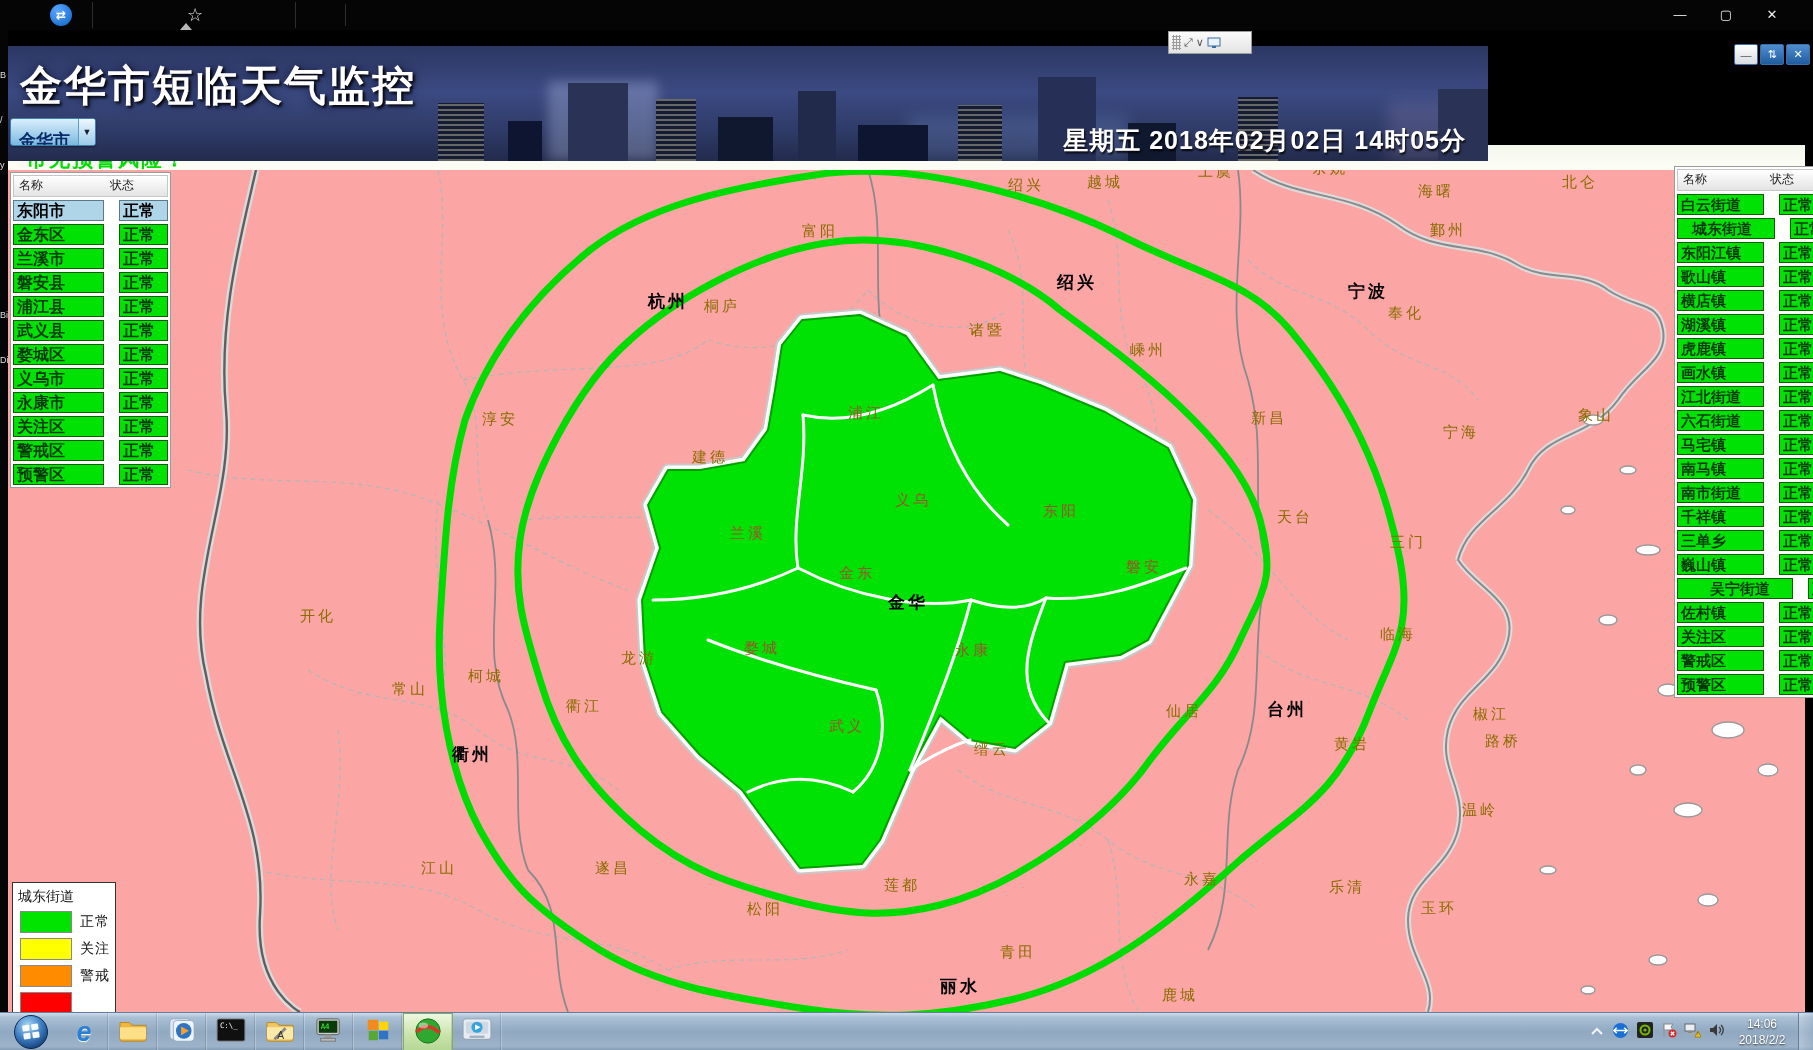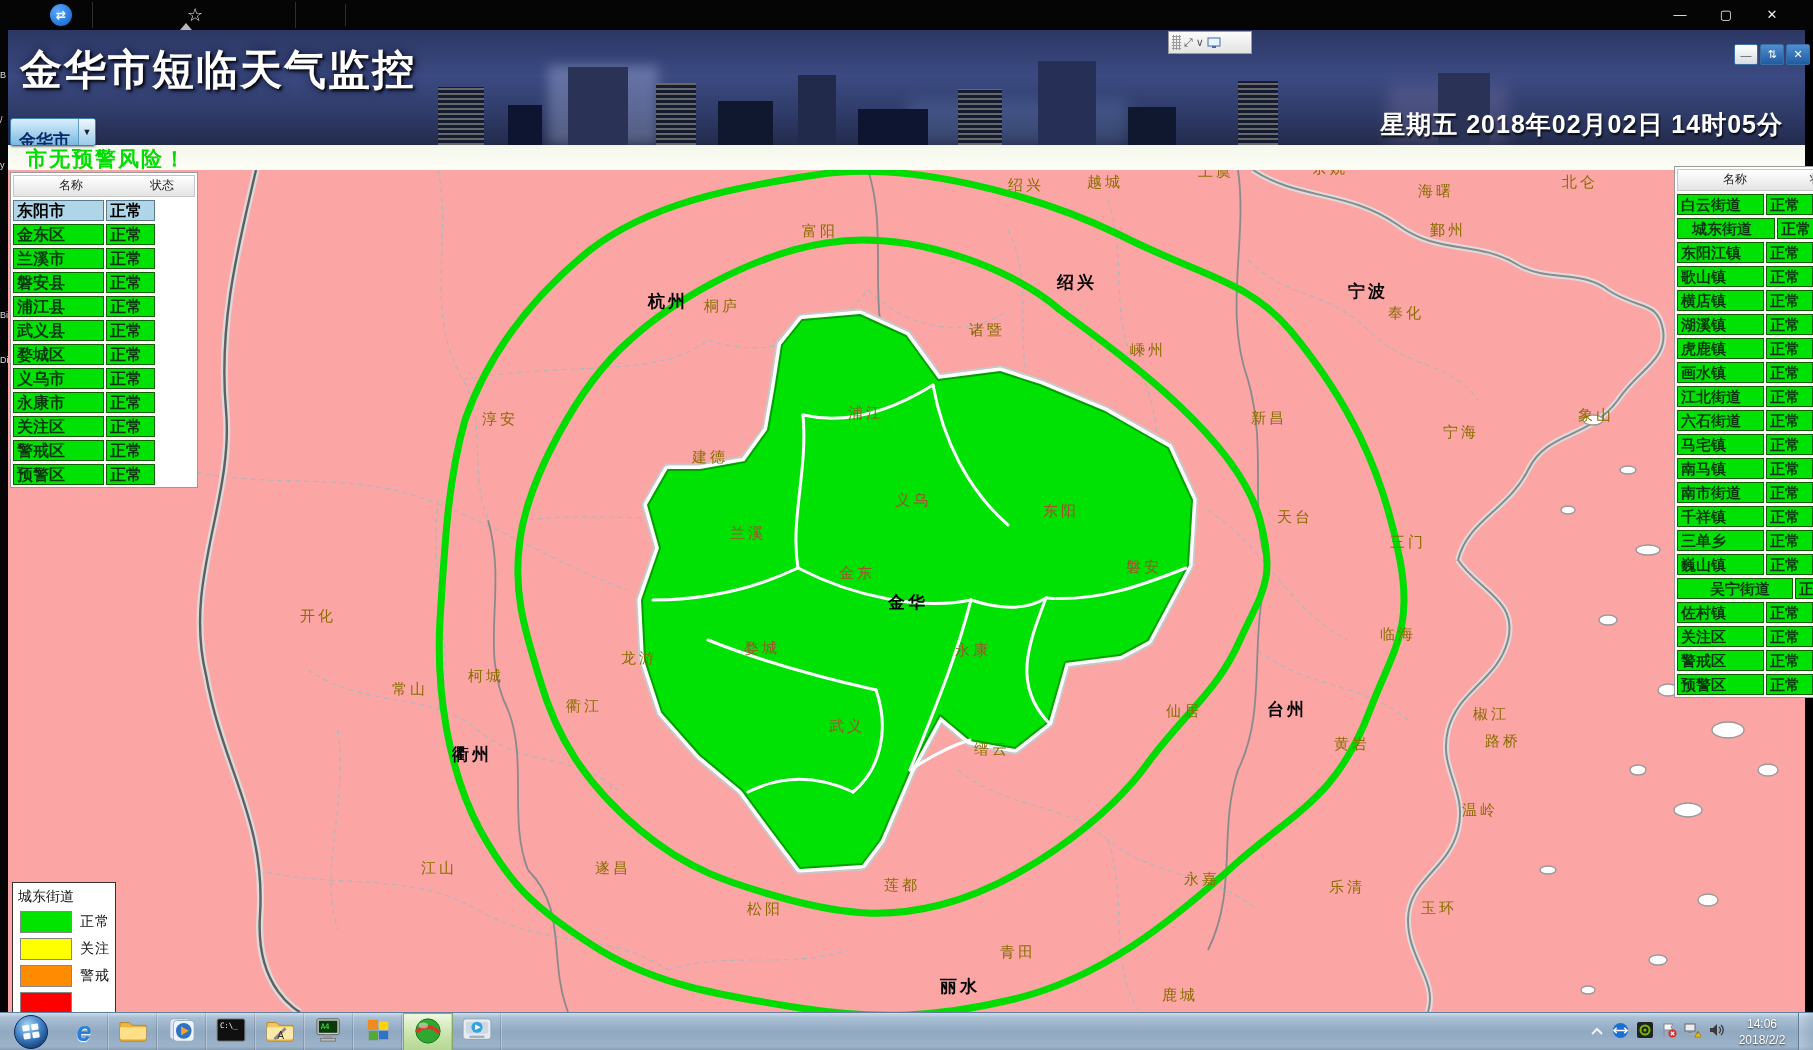--- a/index.html
+++ b/index.html
@@ -17,21 +17,21 @@
   #tab-pointer{position:absolute;left:180px;top:23px;width:0;height:0;border-left:6px solid transparent;
     border-right:6px solid transparent;border-bottom:7px solid #b9b9b9;}
   #oswin{position:absolute;right:18px;top:0;height:30px;display:flex;}
   .osbtn{width:46px;height:28px;color:#eee;font-size:13px;display:flex;align-items:center;justify-content:center;}
   
   #edgestrip{position:absolute;left:0;top:30px;width:8px;height:982px;background:#050505;z-index:10;color:#ddd;
     font-size:9px;}
   #edgestrip span{position:absolute;left:0;}
 
   
-  #banner{position:absolute;left:8px;top:30px;width:1797px;height:115px;overflow:hidden;z-index:3;
+  #banner{position:absolute;left:8px;top:46px;width:1480px;height:115px;overflow:hidden;z-index:3;
     background:linear-gradient(180deg,#2c3763 0%,#3b4a82 40%,#2e3a66 75%,#232b4c 100%);}
   .bldg{position:absolute;bottom:0;background:#151b33;}
   .lit{background-image:repeating-linear-gradient(0deg,rgba(255,250,200,.35) 0 2px,transparent 2px 5px);}
   #banner .glow1{position:absolute;left:540px;bottom:0;width:110px;height:80px;background:rgba(210,220,255,.28);filter:blur(6px);}
   #banner .glow2{position:absolute;left:900px;bottom:0;width:220px;height:45px;background:rgba(150,190,255,.18);filter:blur(8px);}
   #banner .glow3{position:absolute;left:1380px;bottom:0;width:120px;height:60px;background:rgba(255,210,255,.12);filter:blur(8px);}
   #app-title{position:absolute;left:12px;top:12px;font-size:42px;font-weight:bold;color:#fff;letter-spacing:2px;
     text-shadow:2px 2px 3px rgba(0,0,0,.95),0 0 12px rgba(0,0,30,.6);}
   #app-datetime{position:absolute;right:22px;bottom:4px;font-size:25px;font-weight:bold;color:#fff;
     text-shadow:1px 2px 2px rgba(0,0,0,.85);letter-spacing:1px;}
@@ -62,23 +62,23 @@
     background:linear-gradient(#eef7fd,#9ccbe8);}
 
   
   #map{position:absolute;left:8px;top:170px;width:1797px;height:842px;background:#fca5a5;z-index:1;}
   #mapsvg{position:absolute;left:0;top:0;}
 
   
   .ptable{position:absolute;z-index:6;background:#fff;border:1px solid #9a9a9a;padding:2px;}
   #lpanel{left:10px;top:172px;}
   #rpanel{left:1674px;top:166px;}
-  .hrow{display:flex;height:20px;background:linear-gradient(#ffffff,#e4e4e4);border:1px solid #c6c6c6;padding-left:40px;}
+  .hrow{display:flex;height:20px;background:linear-gradient(#ffffff,#e4e4e4);border:1px solid #c6c6c6;}
   .hcell{font-size:12px;color:#222;padding-left:5px;line-height:19px;}
-  .rrow{display:flex;margin-top:3px;height:21px;}
+  .rrow{display:flex;margin-top:3px;height:21px;gap:13px;}
   .cell{border:1px solid #145c00;background:#00E204;color:#06380b;font-weight:600;overflow:hidden;white-space:nowrap;}
   .cell.name{padding-left:3px;margin-right:2px;}
   .cell.stat{padding-left:3px;}
   #lpanel .cell{font-size:16px;line-height:19px;}
   #rpanel .cell{font-size:15px;line-height:19px;}
   .rrow.sel .cell{background:#aed6e8;border-color:#5a7a8a;color:#000;font-weight:bold;font-size:18px;}
 
   
   #legend{position:absolute;left:12px;top:882px;width:102px;height:165px;background:#fff;border:1px solid #333;z-index:5;}
   #legend-title{font-size:14px;color:#111;padding:5px 0 2px 5px;}

